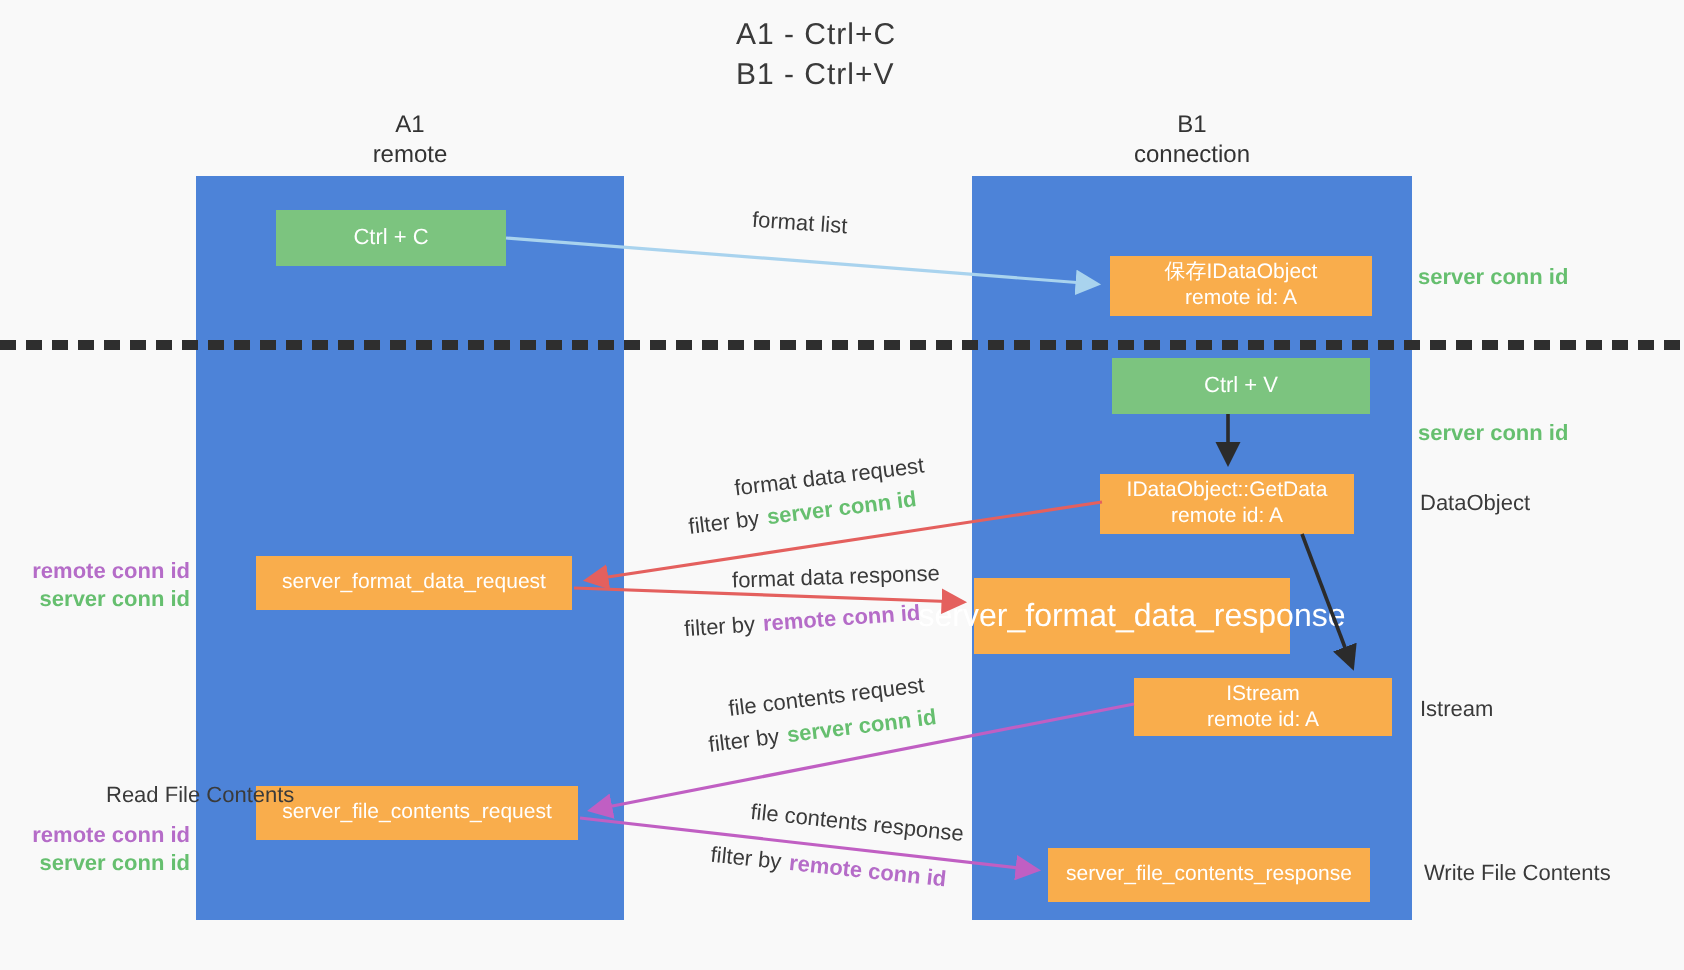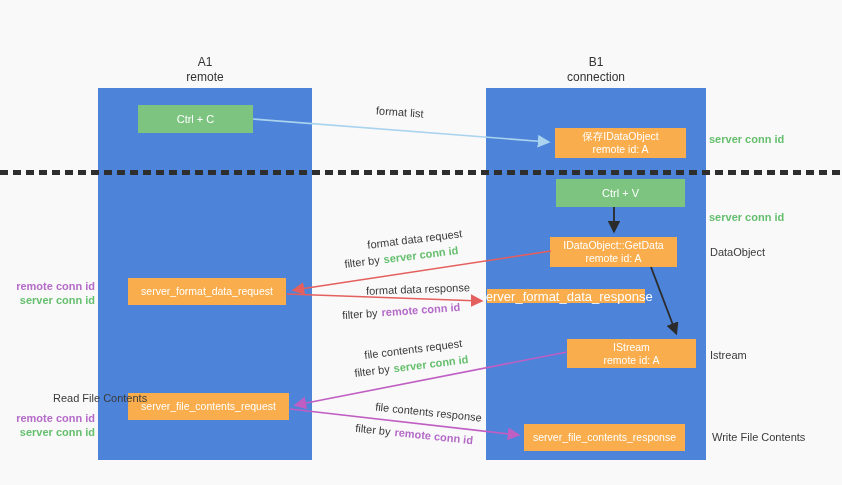--- a/index.html
+++ b/index.html
@@ -21,21 +21,21 @@
   
   .node{display:flex;flex-direction:column;align-items:center;justify-content:center;
     color:#fff;font-size:11px;line-height:13px;text-align:center;z-index:4;}
   .green{background:#7cc47f;}
   .orange{background:#f9ad4c;}
   .n-ctrlc{left:138px;top:105px;width:115px;height:28px;}
   .n-save{left:555px;top:128px;width:131px;height:30px;font-size:10.5px;}
   .n-ctrlv{left:556px;top:179px;width:129px;height:28px;}
   .n-getdata{left:550px;top:237px;width:127px;height:30px;font-size:10.5px;}
   .n-fmtreq{left:128px;top:278px;width:158px;height:27px;font-size:10.5px;}
-  .n-fmtresp{left:487px;top:289px;width:158px;height:14px;font-size:13px;}
+  .n-fmtresp{left:487px;top:289px;width:158px;height:38px;font-size:16px;}
   .n-istream{left:567px;top:339px;width:129px;height:29px;font-size:10.5px;}
   .n-filereq{left:128px;top:393px;width:161px;height:27px;font-size:10.5px;}
   .n-fileresp{left:524px;top:424px;width:161px;height:27px;font-size:10.5px;}
   
   .side{font-size:11px;color:#3a3a3a;white-space:nowrap;z-index:6;}
   .greentx{color:#66bf6f;font-weight:bold;}
   .purpletx{color:#b56cc8;font-weight:bold;}
   .r1{left:709px;top:133px;}
   .r2{left:709px;top:211px;}
   .r3{left:710px;top:246px;}
@@ -56,20 +56,24 @@
   .e-fcresp{left:375px;top:406px;transform:rotate(6deg);}
   .e-fcrespf{left:355px;top:428px;transform:rotate(6deg);}
   .elabel .key{margin-left:4px;}
   svg.overlay{position:absolute;left:0;top:0;z-index:5;pointer-events:none;}
 </style>
 </head>
 <body>
 
 <div id="canvas">
 
+  <div class="abs title">
+    <div>A1 - Ctrl+C</div>
+    <div>B1 - Ctrl+V</div>
+  </div>
 
   <div class="abs colhead colhead-a">
     <div>A1</div>
     <div>remote</div>
   </div>
   <div class="abs colhead colhead-b">
     <div>B1</div>
     <div>connection</div>
   </div>
 

